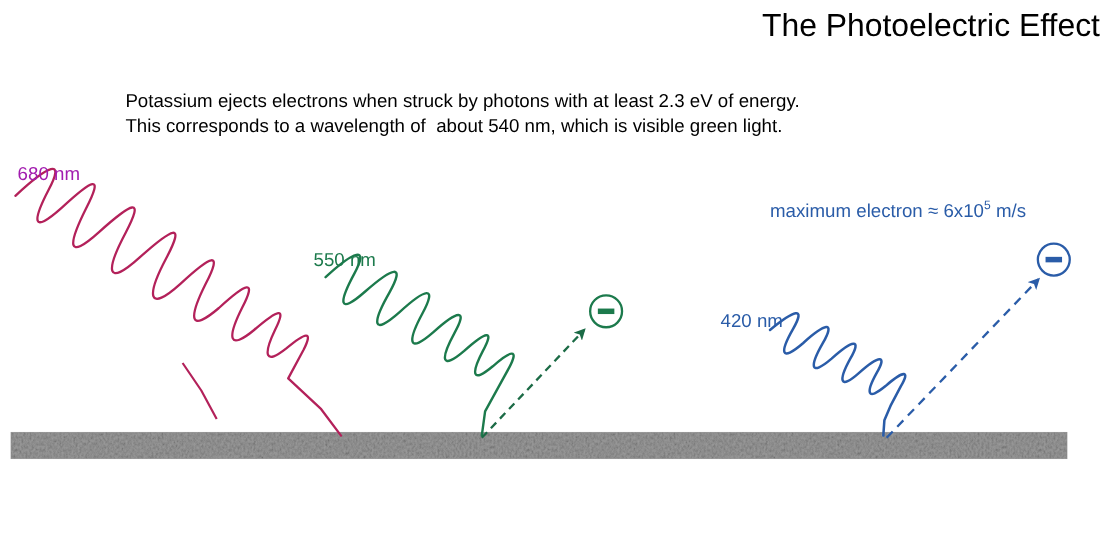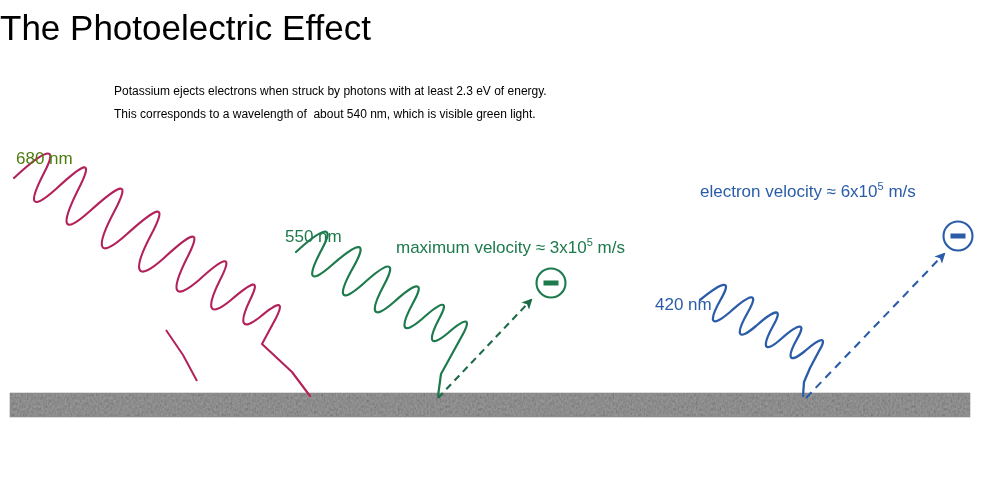--- a/index.html
+++ b/index.html
@@ -24,53 +24,53 @@
     left: 0;
     top: 0;
     width: 1000px;
     height: 491px;
   }
   .title {
     position: absolute;
     left: 0;
     top: 8px;
     width: 1000px;
-    text-align: left;
-    font-size: 35px;
+    text-align: right;
+    font-size: 29px;
     font-weight: normal;
     letter-spacing: 0px;
     color: #000000;
     white-space: pre;
   }
   .subtitle {
     position: absolute;
     left: 114px;
     top: 80px;
-    font-size: 12px;
+    font-size: 17px;
     line-height: 23px;
     color: #000000;
     white-space: pre;
   }
   .lbl {
     position: absolute;
     white-space: pre;
     font-size: 17px;
     line-height: 21px;
   }
-  .lbl-red   { color: #4d7c0f; }
+  .lbl-red   { color: #a21caf; }
   .lbl-green { color: #1C7A4C; }
   .lbl-blue  { color: #2A5CA8; }
   .lbl sup {
     font-size: 11px;
     vertical-align: super;
     line-height: 0;
   }
   #label-680    { left: 16px;  top: 148px; }
   #label-550    { left: 245px; top: 226px; margin-left: 40px; }
-  #label-420    { left: 655px; top: 294px; }
+  #label-420    { left: 655px; top: 281px; }
   #label-no-electron { left: 197px; top: 344px; }
   #label-vel-green   { left: 396px; top: 237px; }
   #label-vel-blue    { left: 700px; top: 181px; }
 </style>
 </head>
 <body>
 
 <div id="slide">
 
   <svg id="slide-svg" viewBox="0 0 1000 491">
@@ -180,19 +180,18 @@
   <div class="title">The Photoelectric Effect</div>
 
   <div class="subtitle"><span>Potassium ejects electrons when struck by photons with at least 2.3 eV of energy.</span>
 <span>This corresponds to a wavelength of  about 540 nm, which is visible green light.</span></div>
 
   <div class="lbl lbl-red" id="label-680">680 nm</div>
 
 
   <div class="lbl lbl-green" id="label-550">550 nm</div>
 
-  <div class="lbl lbl-green" id="label-vel-green"><span>maximum velocity ≈ 3x10</span><sup>5</sup><span> m/s</span></div>
 
   <div class="lbl lbl-blue" id="label-420">420 nm</div>
 
-  <div class="lbl lbl-blue" id="label-vel-blue"><span>electron velocity ≈ 6x10</span><sup>5</sup><span> m/s</span></div>
+  <div class="lbl lbl-blue" id="label-vel-blue"><span>maximum electron ≈ 6x10</span><sup>5</sup><span> m/s</span></div>
 
 </div>
 
 </body></html>

